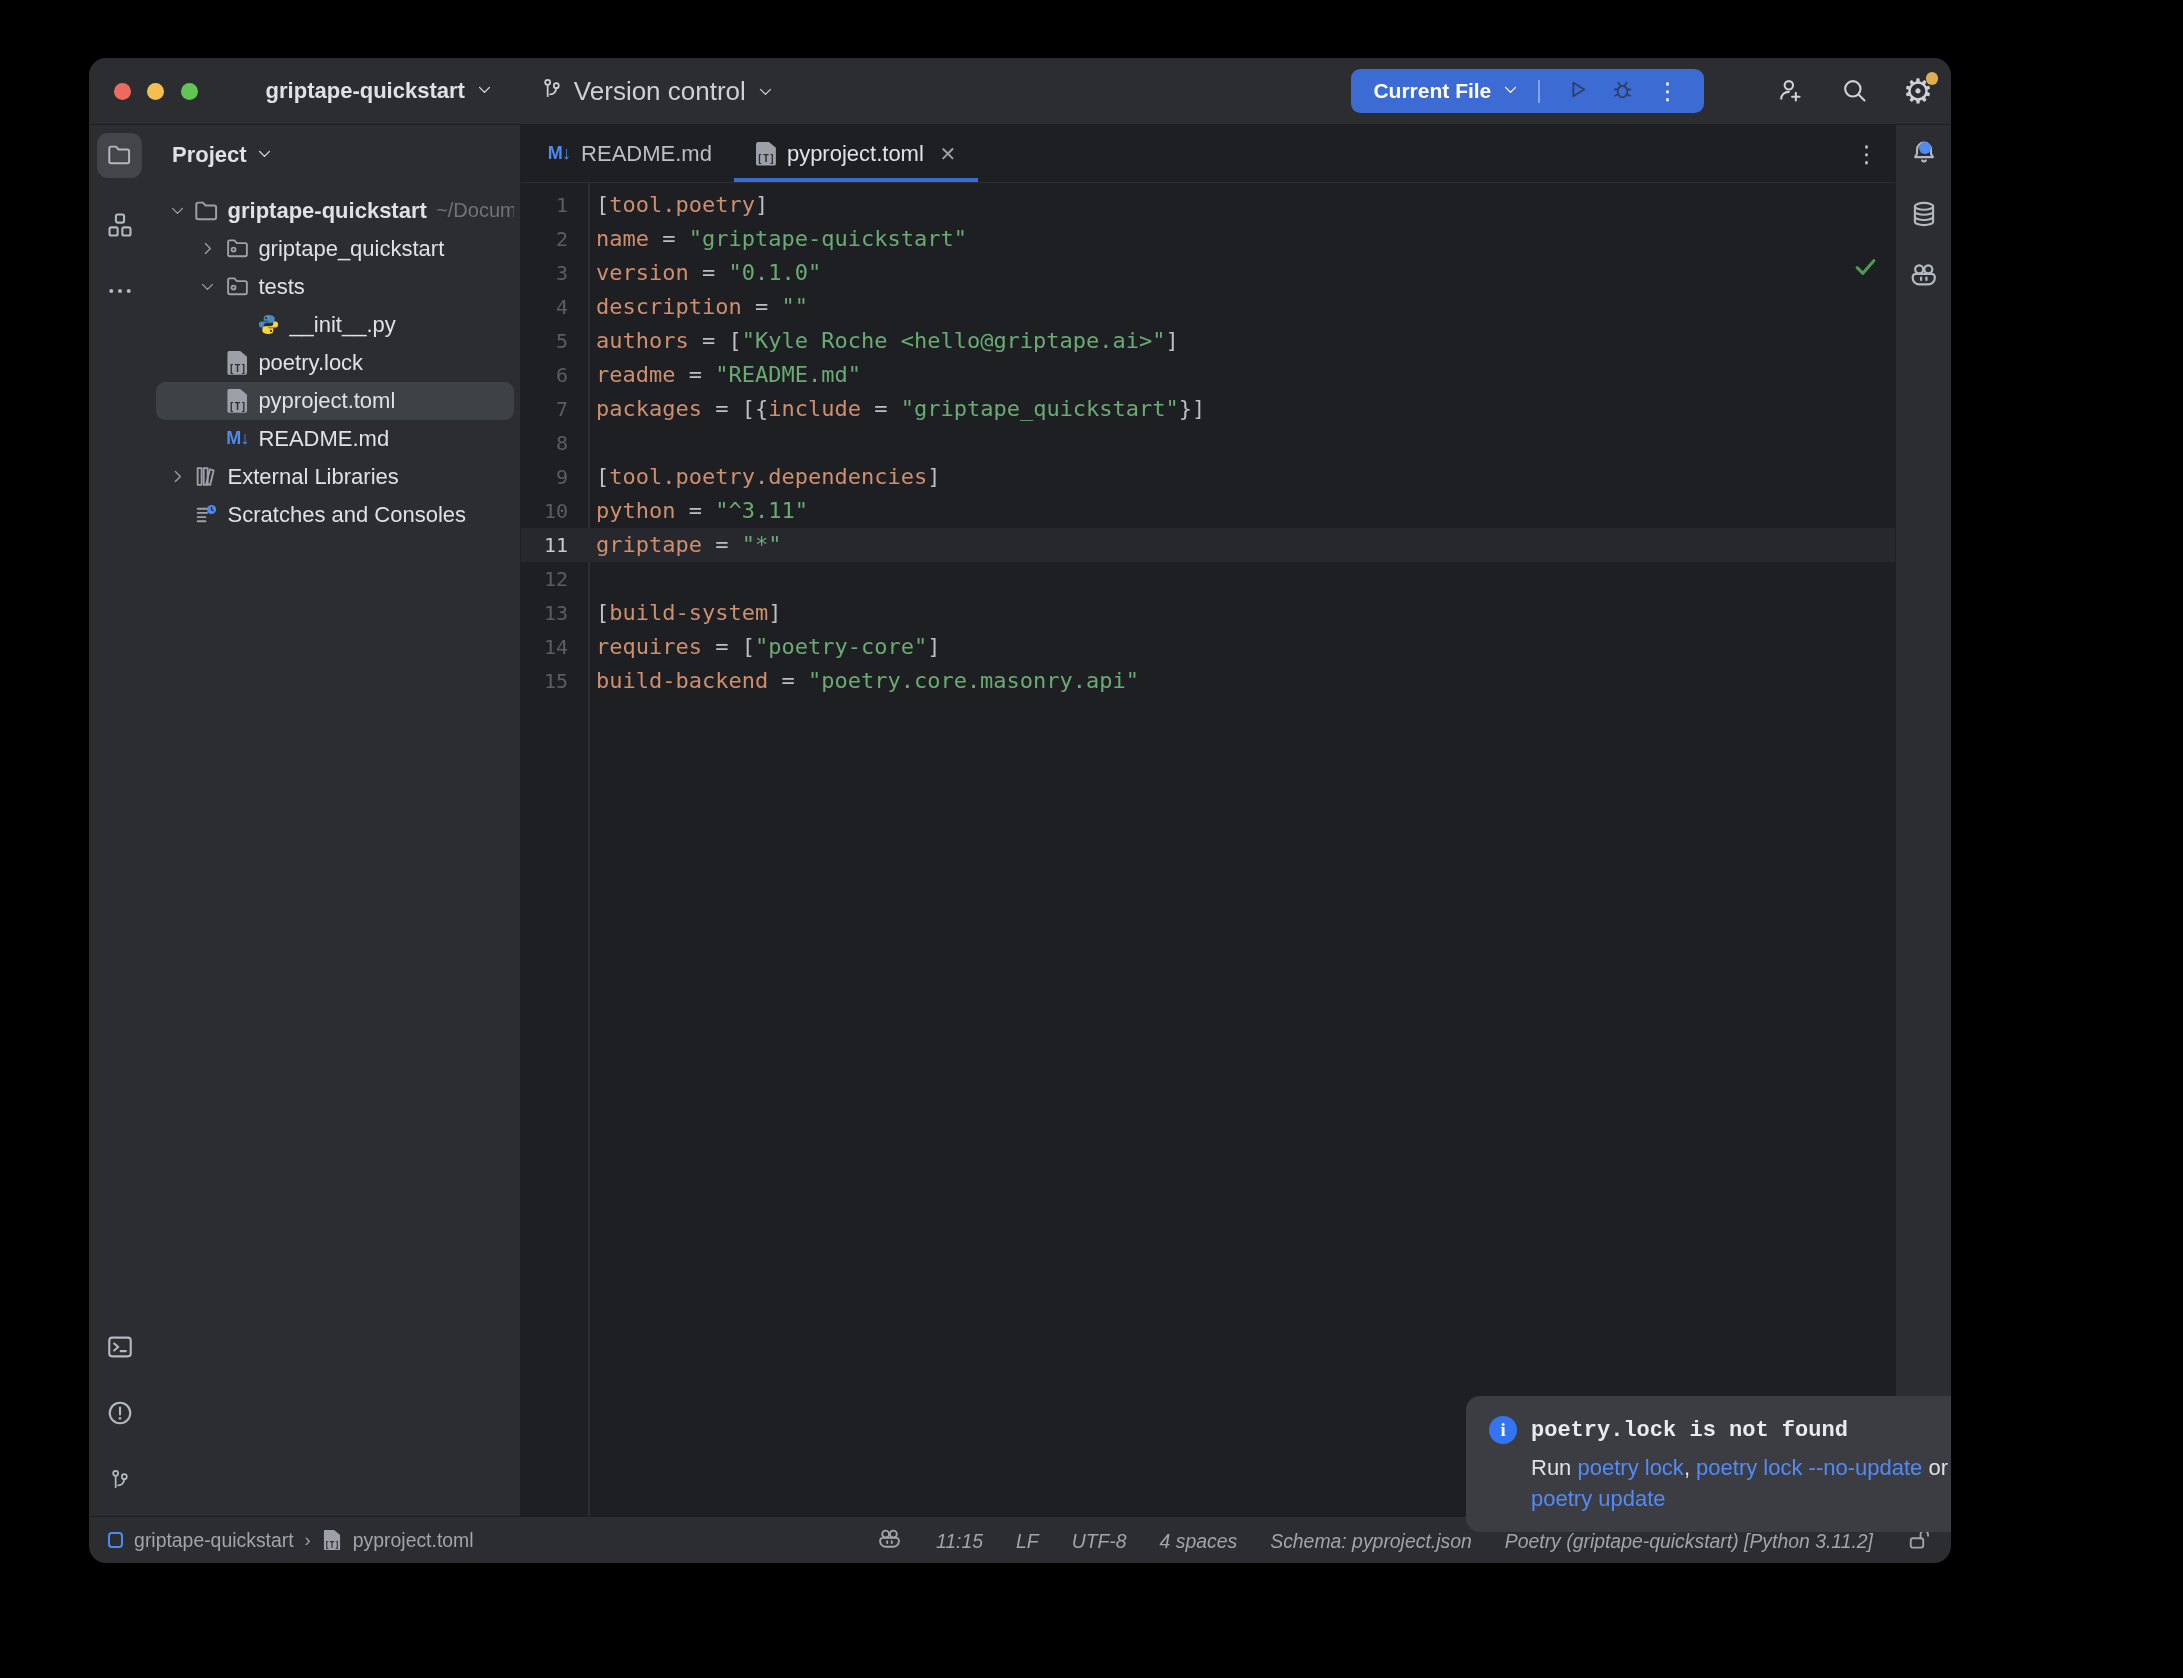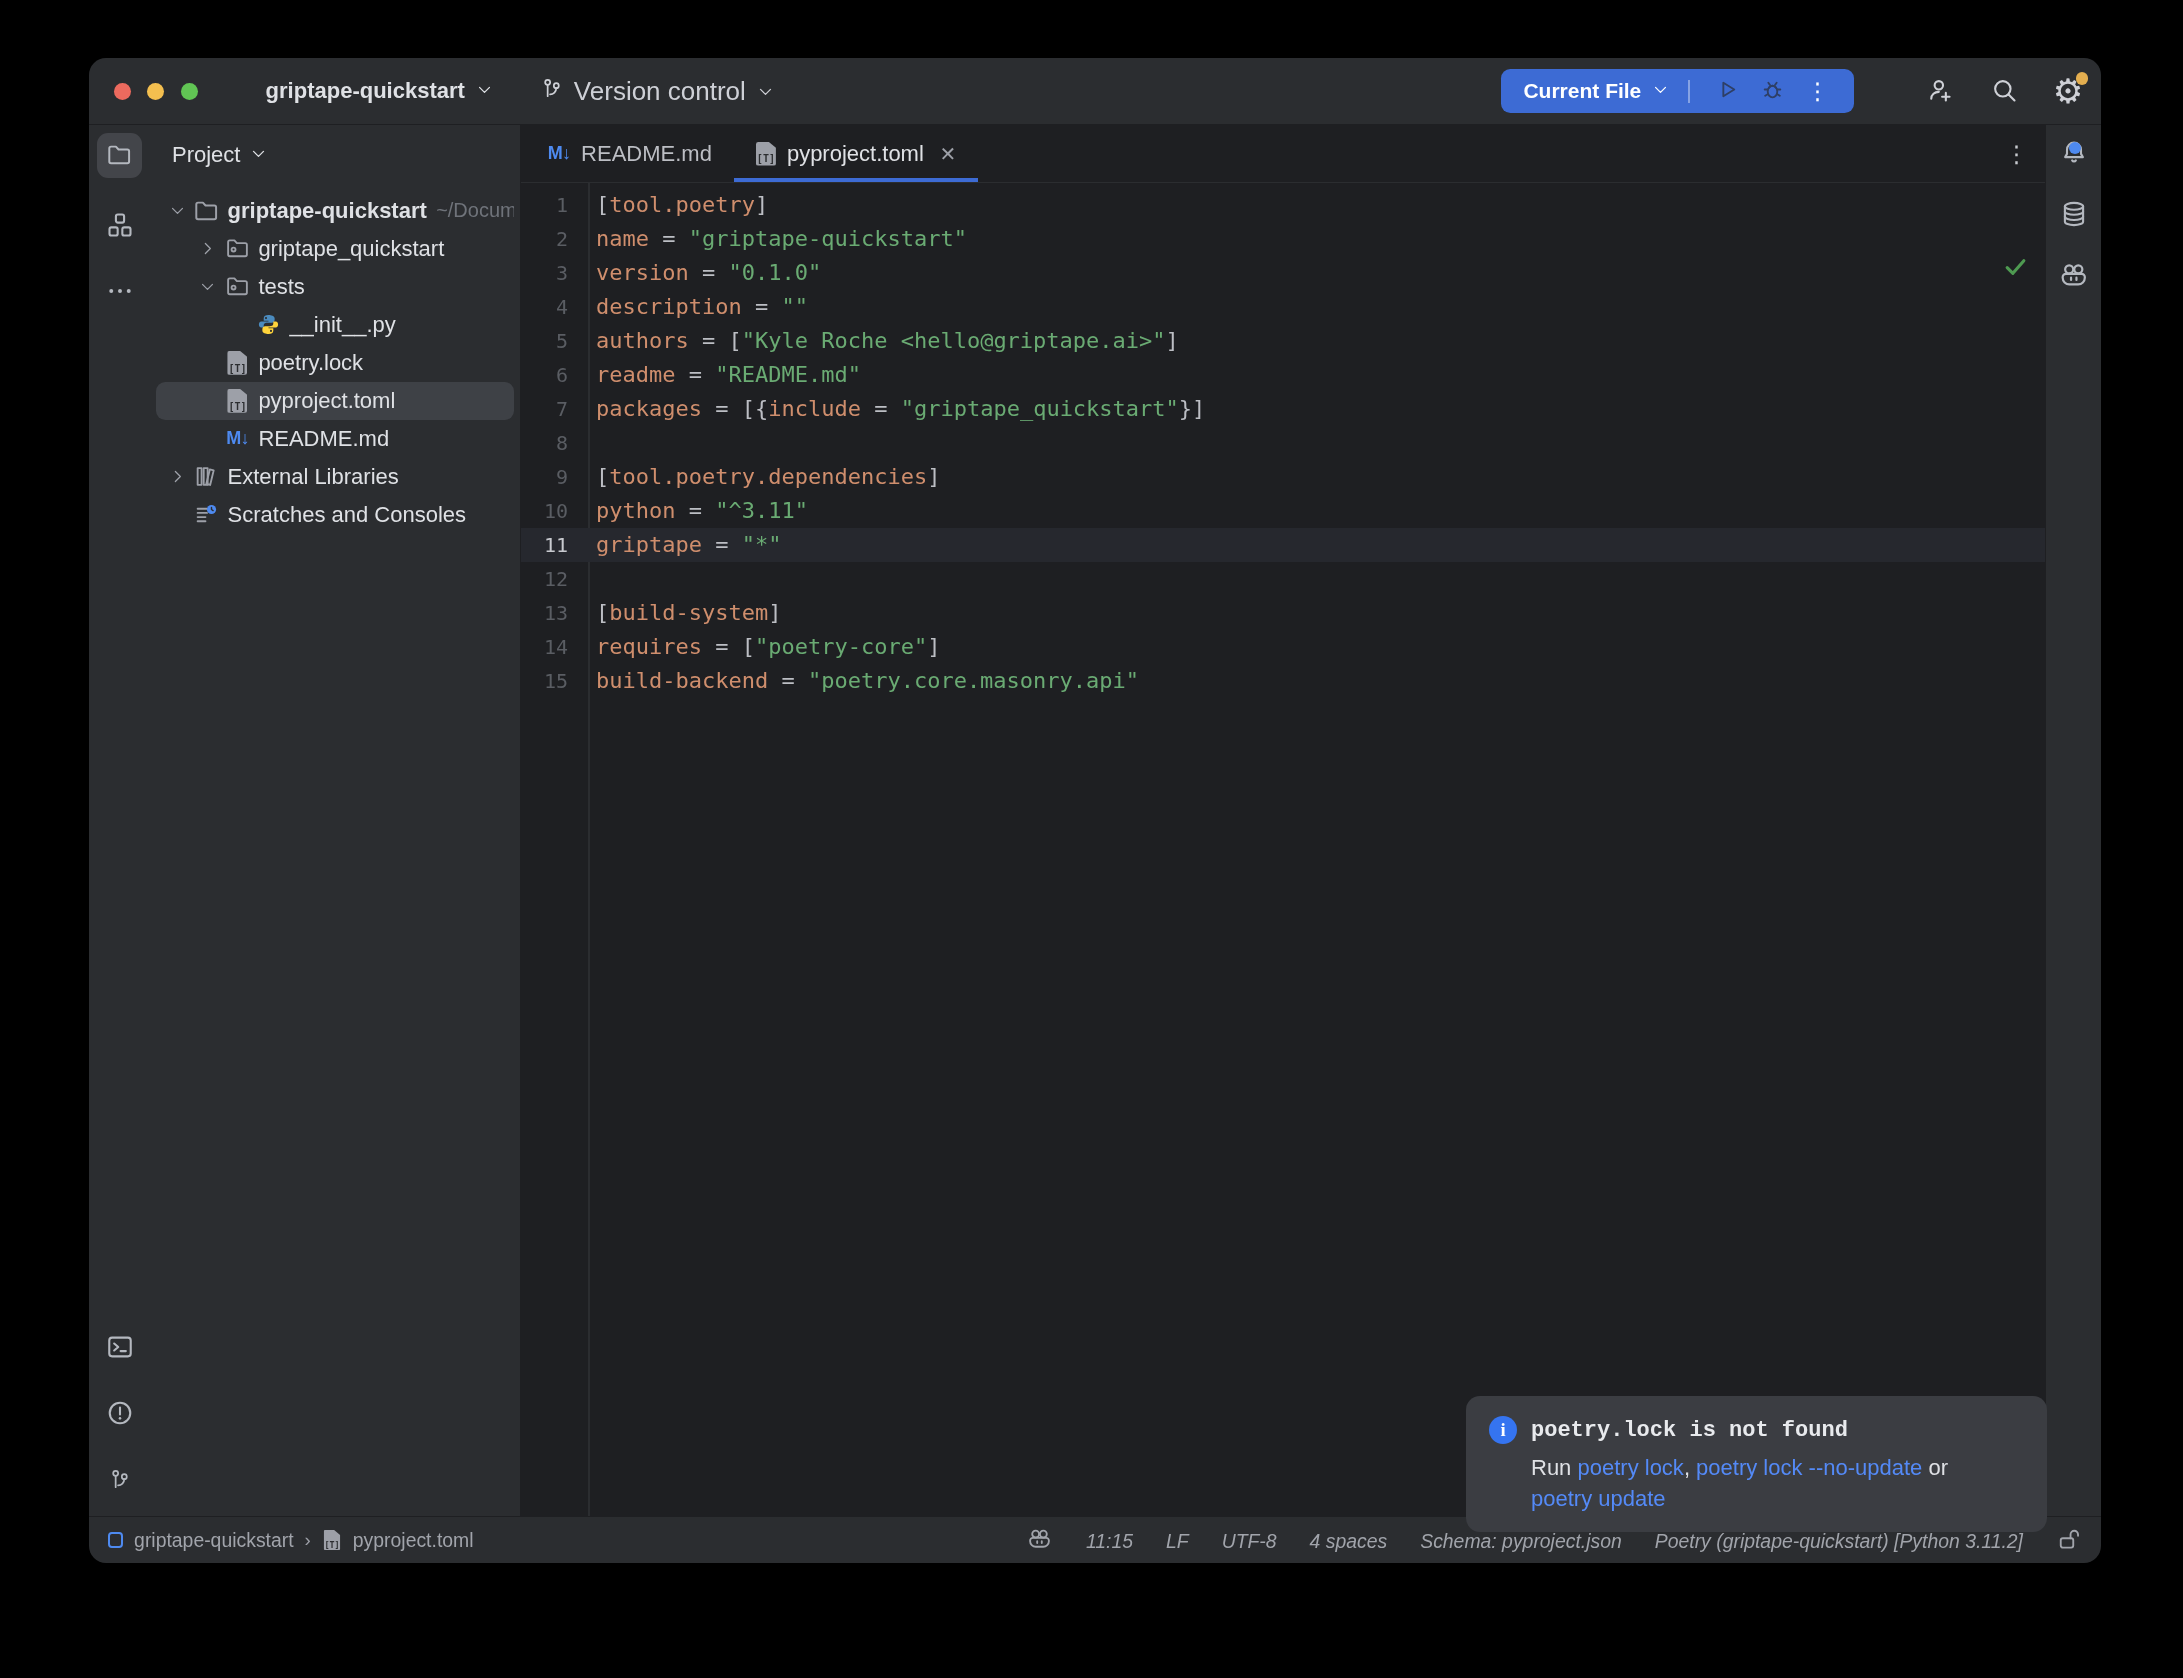--- a/index.html
+++ b/index.html
@@ -1,18 +1,18 @@
 <!DOCTYPE html>
 <html style="font-size:12.4px"><head>
 <meta charset="utf-8">
 <style>
   html,body{margin:0;padding:0;background:#000;width:2183px;height:1678px;overflow:hidden;
     font-family:"Liberation Sans",sans-serif;-webkit-font-smoothing:antialiased;}
   *{box-sizing:border-box;}
-  .window{position:absolute;left:89px;top:58px;width:2012px;height:1505px;background:#2B2D30;
+  .window{position:absolute;left:89px;top:58px;width:1862px;height:1505px;background:#2B2D30;
     border-radius:17px;overflow:hidden;display:flex;flex-direction:column;}
   
   .titlebar{height:66px;flex:none;display:flex;align-items:center;position:relative;color:#DFE1E5;}
   .traffic{display:flex;gap:16.3px;margin-left:25px;}
   .tl{width:17px;height:17px;border-radius:50%;}
   .tl.red{background:#EC6A5E;} .tl.yellow{background:#F4BF4F;} .tl.green{background:#61C554;}
   .proj-title{margin-left:68px;font-size:22px;font-weight:bold;display:flex;align-items:center;gap:11px;}
   .vcs-widget{margin-left:47px;font-size:26px;color:#CED0D6;display:flex;align-items:center;gap:11px;}
   .titlebar-right{position:absolute;right:8px;top:0;height:66px;display:flex;align-items:center;gap:0;}
   .run-pill{height:44px;background:#3D6BD4;border-radius:9.3px;display:flex;align-items:center;
@@ -29,21 +29,21 @@
   .main{flex:1;min-height:0;display:flex;border-top:1.6px solid #1E1F22;border-bottom:1.6px solid #1E1F22;}
   .leftstrip{width:61px;flex:none;display:flex;flex-direction:column;align-items:center;padding-top:7.8px;color:#B4B8BF;}
   .tool-btn{width:45px;height:45px;border-radius:11px;display:flex;align-items:center;justify-content:center;}
   .tool-btn.active{background:#43454A;}
   .strip-ic{width:31px;height:31px;display:flex;align-items:center;justify-content:center;color:#B4B8BF;}
   .leftstrip .spacer{flex:1;}
   .lb{margin-top:33px;} .lb2{margin-top:35px;} .pb{margin-bottom:35px;} .pbend{margin-bottom:20px;}
   
   .panel{width:371px;flex:none;border-right:1.6px solid #1E1F22;display:flex;flex-direction:column;overflow:hidden;}
   .panel-header{height:59px;flex:none;display:flex;align-items:center;padding-left:22px;gap:9.3px;
-    color:#DFE1E5;font-size:22px;font-weight:normal;}
+    color:#DFE1E5;font-size:22px;font-weight:bold;}
   .tree{margin-top:7.8px;color:#DFE1E5;font-size:22px;}
   .trow{height:38px;display:flex;align-items:center;margin:0 6.2px;border-radius:9.3px;white-space:nowrap;overflow:hidden;}
   .trow.sel{background:#3E4146;}
   .chev-slot{width:29.5px;flex:none;display:flex;align-items:center;justify-content:center;color:#9DA0A8;}
   .t-ic{width:29.5px;flex:none;display:flex;align-items:center;justify-content:center;margin-right:6.2px;color:#9DA0A8;}
   .t-suffix{color:#6F737A;font-size:20px;margin-left:9.3px;}
   .b{font-weight:bold;}
   
   .editorcol{flex:1;min-width:0;background:#1E1F22;display:flex;flex-direction:column;position:relative;}
   .tabbar{height:58px;flex:none;display:flex;align-items:stretch;border-bottom:1.6px solid #2B2D30;position:relative;padding-left:4.7px;}

